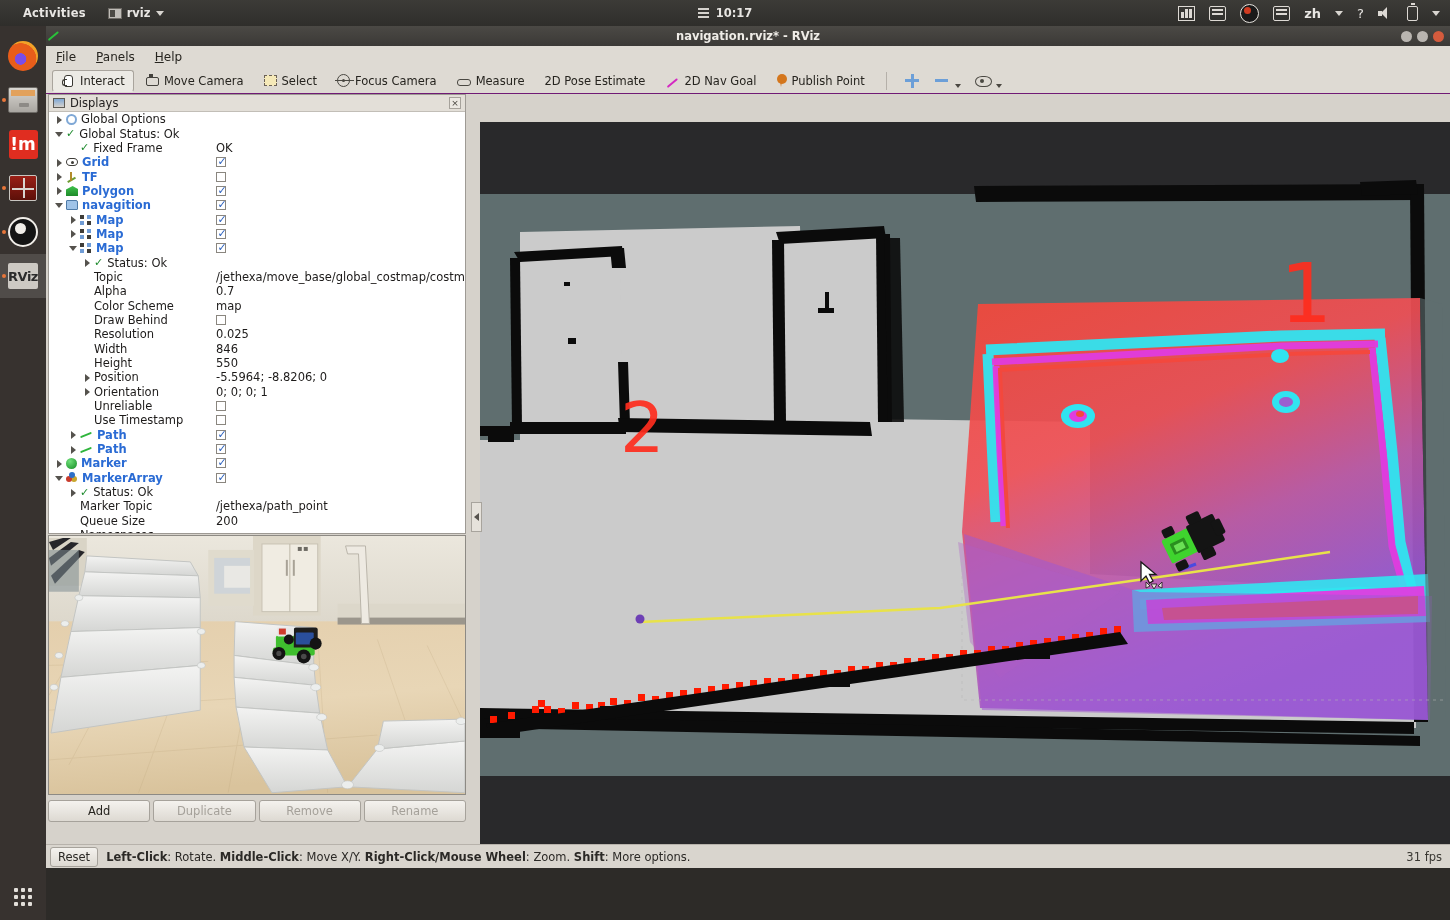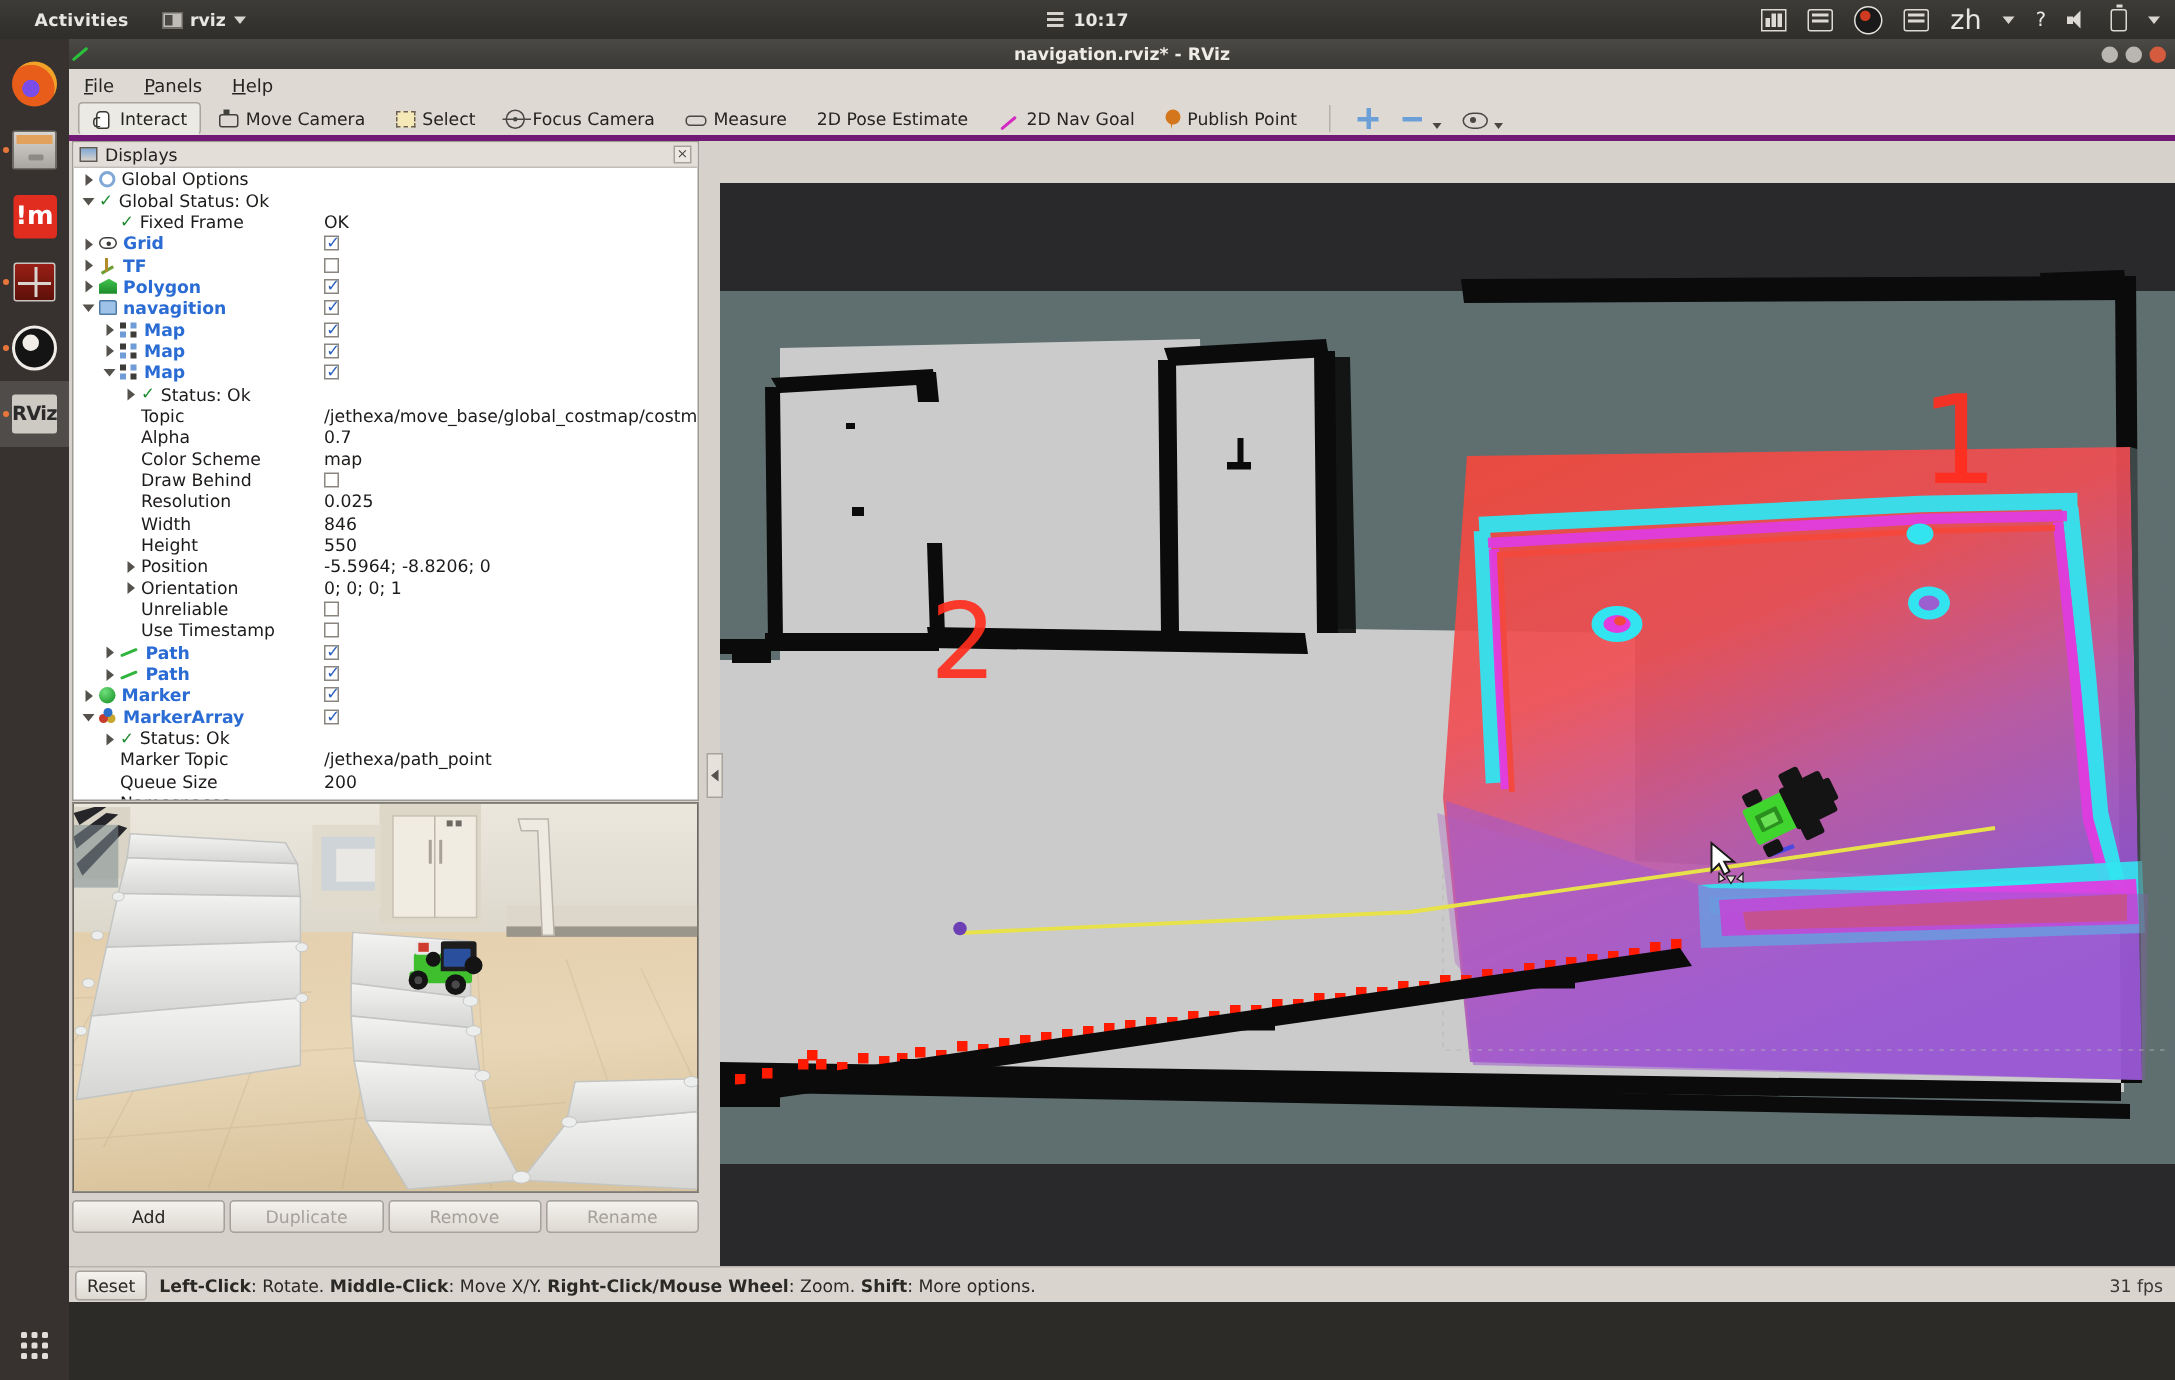--- a/index.html
+++ b/index.html
@@ -29,21 +29,21 @@
   .hamb i{display:block;height:1.6px;background:#d5d2cd;margin:2.2px 0;}
   .tb-right { position:absolute; right:10px; display:flex; align-items:center; gap:14px;}
   .tray-ico { width:17px;height:15px; display:block; position:relative;}
   .ico-chart { border:1.6px solid #ddd9d4; }
   .ico-chart:before{content:"";position:absolute;left:2px;bottom:1.5px;width:2.5px;height:6px;background:#ddd9d4;}
   .ico-chart:after{content:"";position:absolute;left:6px;bottom:1.5px;width:2.5px;height:9px;background:#ddd9d4;box-shadow:4px 0 0 #ddd9d4;}
   .ico-kbd { border:1.6px solid #ddd9d4; border-radius:2px;}
   .ico-kbd:before{content:"";position:absolute;left:1.5px;top:2.5px;width:11px;height:2px;background:#ddd9d4;box-shadow:0 4px 0 #ddd9d4;}
   .ico-obs { width:19px;height:19px;border-radius:50%;background:#1a1a1a;border:1.6px solid #e6e3de;position:relative;}
   .ico-obs:after{content:"";position:absolute;left:3px;top:2px;width:7px;height:7px;border-radius:50%;background:#cf3b21;}
-  .ico-lang{font-weight:normal;font-size:18px;}
+  .ico-lang{font-weight:bold;font-size:13px;}
   .ico-vol{position:relative;width:15px;height:13px;}
   .ico-vol:before{content:"";position:absolute;left:0;top:4px;width:4px;height:5px;background:#ddd9d4;}
   .ico-vol:after{content:"";position:absolute;left:3px;top:0;border-top:6.5px solid transparent;border-bottom:6.5px solid transparent;border-right:6px solid #ddd9d4;}
   .ico-bat{width:11px;height:15px;border:1.7px solid #ddd9d4;border-radius:2px;position:relative;}
   .ico-bat:before{content:"";position:absolute;left:2.5px;top:-3.5px;width:4px;height:2px;background:#ddd9d4;}
 
   
   .launcher {
     position:absolute; left:0; top:26px; width:46px; height:894px;
     background:#37322f;
@@ -73,21 +73,21 @@
     display:flex; align-items:center; justify-content:center;
     color:#efece7; font-size:11.5px; font-weight:bold; position:relative;
   }
   .winbtns{position:absolute;right:6px;display:flex;gap:5px;align-items:center;}
   .wb{width:11px;height:11px;border-radius:50%;background:#b9b5b0;}
   .wb.c{background:#d45b3d;}
 
   .menubar { height:22px; background:#dedad3; display:flex; align-items:center; padding-left:10px; gap:20px; font-size:12px; color:#26241f;}
   .menubar span u { text-decoration: underline; }
 
-  .toolbar { height:26px; background:#dedad3; display:flex; align-items:center; padding-left:6px; gap:2px; border-bottom:4px solid #701a75;}
+  .toolbar { height:26px; background:#dedad3; display:flex; align-items:center; padding-left:6px; gap:2px; border-bottom:1px solid #701a75;}
   .tbtn { display:flex;align-items:center;gap:5px; padding:3px 8px; font-size:11.5px; color:#26241f; border:1px solid transparent; border-radius:3px; white-space:nowrap;}
   .tbtn.active { background:#eceae5; border:1px solid #a9a49d; border-bottom-color:#eceae5;}
   .tsep{width:1px;height:18px;background:#b5b0a9;margin:0 10px;}
   .tbtn-sm{padding:3px 5px;}
   .drop-caret{width:0;height:0;border-left:3px solid transparent;border-right:3px solid transparent;border-top:4px solid #4a4741;position:relative;top:5px;margin-left:1px;}
 
   
   .ic{width:14px;height:13px;display:inline-block;position:relative;flex:0 0 auto;}
   .ic-hand:before{content:"";position:absolute;left:3px;top:1px;width:7px;height:10px;border:1.4px solid #3a3833;border-radius:3px 3px 2px 2px;background:#fff;}
   .ic-hand:after{content:"";position:absolute;left:1px;top:5px;width:4px;height:5px;border:1.4px solid #3a3833;border-right:none;border-radius:3px 0 0 3px;}

